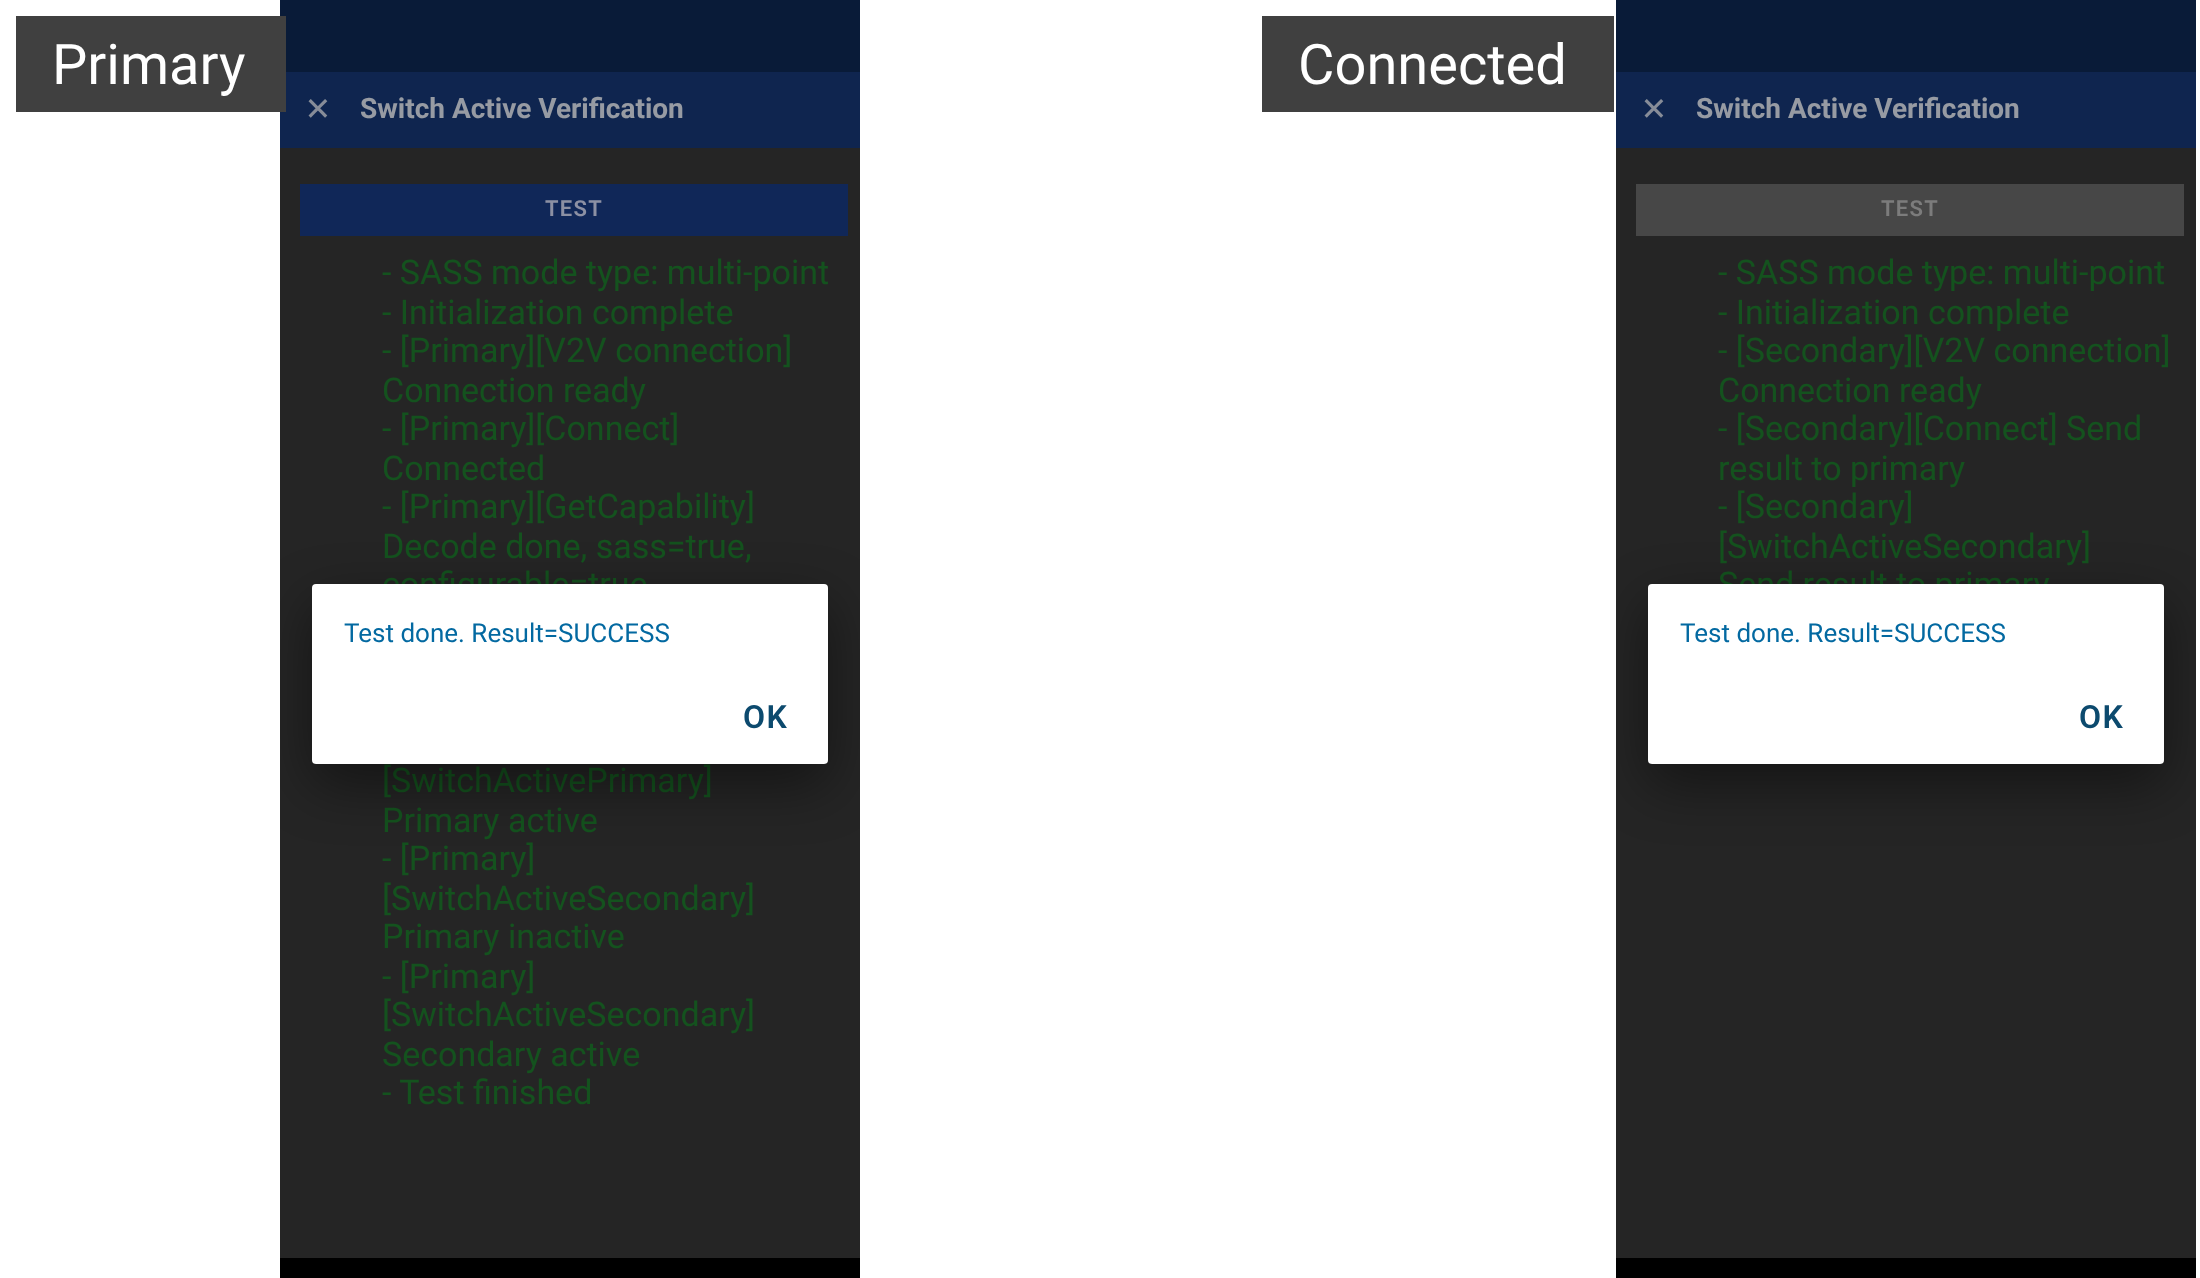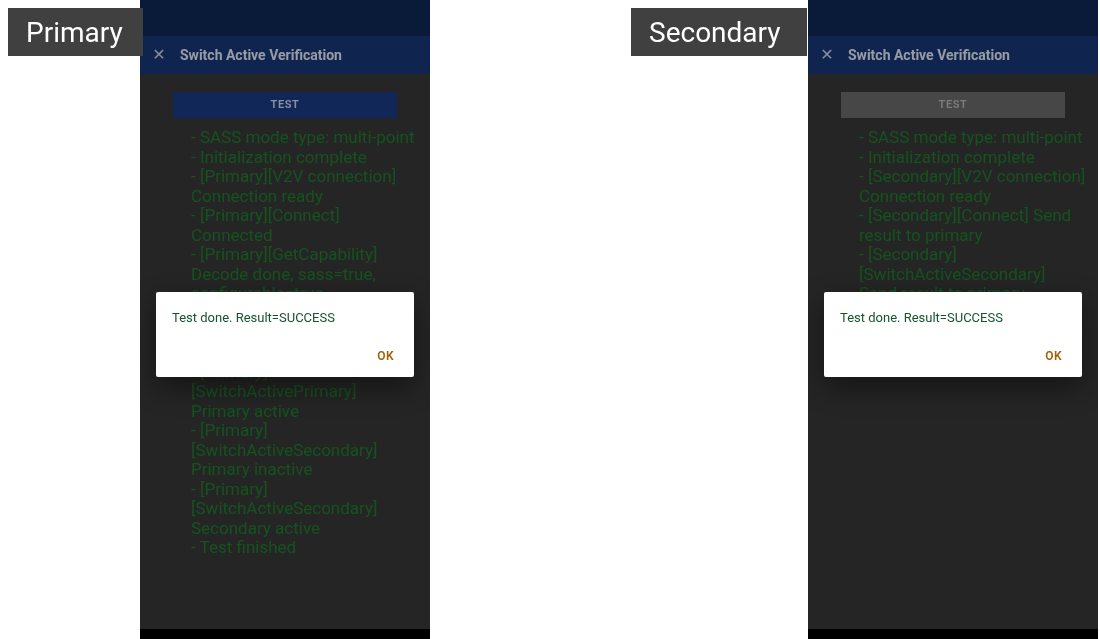--- a/index.html
+++ b/index.html
@@ -89,21 +89,21 @@
     font-weight: bold;
   }
 
   .body {
     padding: 12px 10px 0 10px;
   }
 
   .test-btn {
     display: block;
     margin: 6px auto 10px auto;
-    width: 224px;
+    width: 274px;
     height: 26px;
     line-height: 26px;
     text-align: center;
     font-size: 11px;
     font-weight: 600;
     letter-spacing: .06em;
     color: #d7defb;
     background: #1a3c88;
   }
   .test-btn.dim { background: #6d6d6d; color: #bfbfbf; }
@@ -125,31 +125,31 @@
     right: 16px;
     background: #ffffff;
     border-radius: 2px;
     box-shadow: 0 10px 28px rgba(0,0,0,.45);
     z-index: 3;
     padding: 18px 16px 8px 16px;
     box-sizing: border-box;
   }
   .dialog .msg {
     font-size: 13px;
-    color: #14532d;
+    color: #0369a1;
   }
   .dialog .actions {
     display: flex;
     justify-content: flex-end;
     margin-top: 18px;
   }
   .dialog .ok {
-    font-size: 12px;
+    font-size: 16px;
     font-weight: 600;
-    color: #a16207;
+    color: #0c4a6e;
     letter-spacing: .04em;
     padding: 6px 4px;
     cursor: pointer;
   }
 </style>
 </head>
 <body>
 
 <div class="canvas">
 
@@ -185,21 +185,21 @@
       <div class="dialog" style="top:292px">
         <div class="msg">Test done. Result=SUCCESS</div>
         <div class="actions">
           <div class="ok">OK</div>
         </div>
       </div>
 
     </div>
   </div>
 
-  <div class="panel-label secondary">Secondary</div>
+  <div class="panel-label secondary">Connected</div>
 
   <div class="phone secondary">
     <div class="phone-screen">
 
       <div class="status-bar"></div>
 
       <div class="app-bar">
         <div class="close">✕</div>
         <div class="title">Switch Active Verification</div>
       </div>

